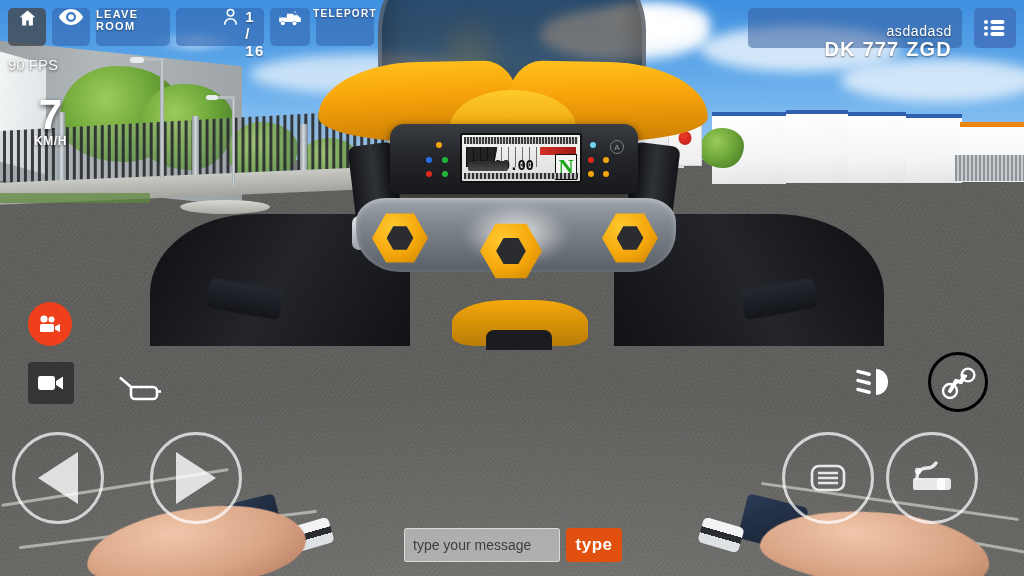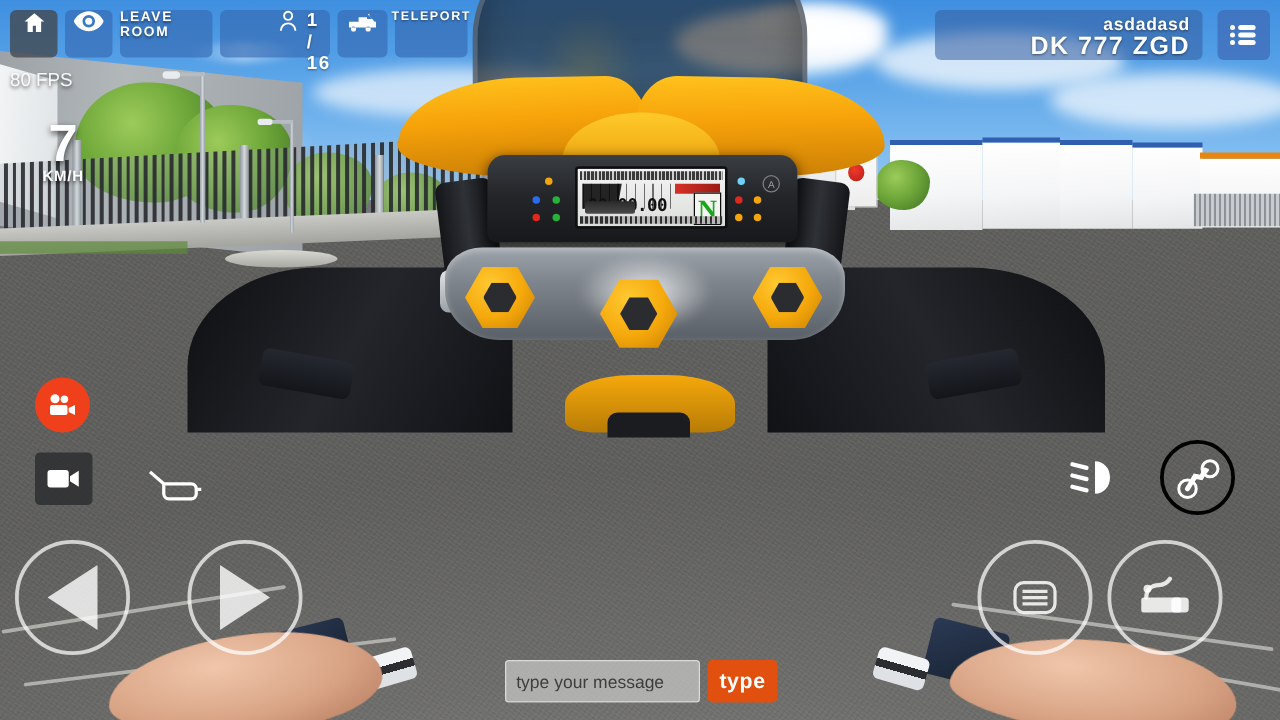--- a/index.html
+++ b/index.html
@@ -371,21 +371,21 @@
 
   #plate-box {
     position:absolute; right: 62px; top: 8px; width: 214px; height: 40px;
     background: rgba(52,92,158,.55);
     border-radius: 5px;
     padding: 2px 10px 0 0;
     text-align: right;
     color: #fff;
     text-shadow: 0 1px 2px rgba(0,0,0,.5);
   }
-  #plate-name { font-size: 14px; font-weight: bold; letter-spacing:.6px; line-height:18px; }
+  #plate-name { font-size: 14px; font-weight: normal; letter-spacing:.6px; line-height:18px;margin-top:12px; }
   #plate-num  { font-size: 20px; font-weight: bold; letter-spacing:1.2px; line-height:18px; }
   #btn-menu { right: 8px; top: 8px; width: 42px; height: 40px; position:absolute;
     background: rgba(64,110,186,.80); border-radius:5px;
     display:flex; align-items:center; justify-content:center; cursor:pointer; }
 
   #fps {
     position:absolute; left: 8px; top: 56px;
     color: rgba(255,255,255,.92); font-size: 15px;
     text-shadow: 0 1px 3px rgba(0,0,0,.6);
   }
@@ -663,21 +663,21 @@
           <circle cx="3" cy="4" r="2"></circle>
             <rect x="7.5" y="2" width="14" height="4" rx="2"></rect>
           <circle cx="3" cy="10" r="2"></circle>
             <rect x="7.5" y="8" width="14" height="4" rx="2"></rect>
           <circle cx="3" cy="16" r="2"></circle>
             <rect x="7.5" y="14" width="14" height="4" rx="2"></rect>
         </svg>
       </span>
     </div>
 
-    <div id="fps">80 FPS</div>
+    <div id="fps">90 FPS</div>
     <div id="speed-wrap">
       <div id="speed-val">7</div>
       <div id="speed-unit">KM/H</div>
     </div>
 
     <div id="btn-record">
       <span>
         <svg width="26" height="20" viewBox="0 0 26 20" fill="#fff">
           <circle cx="7" cy="5" r="3.6"></circle>
             <circle cx="14.5" cy="5.4" r="3"></circle>

